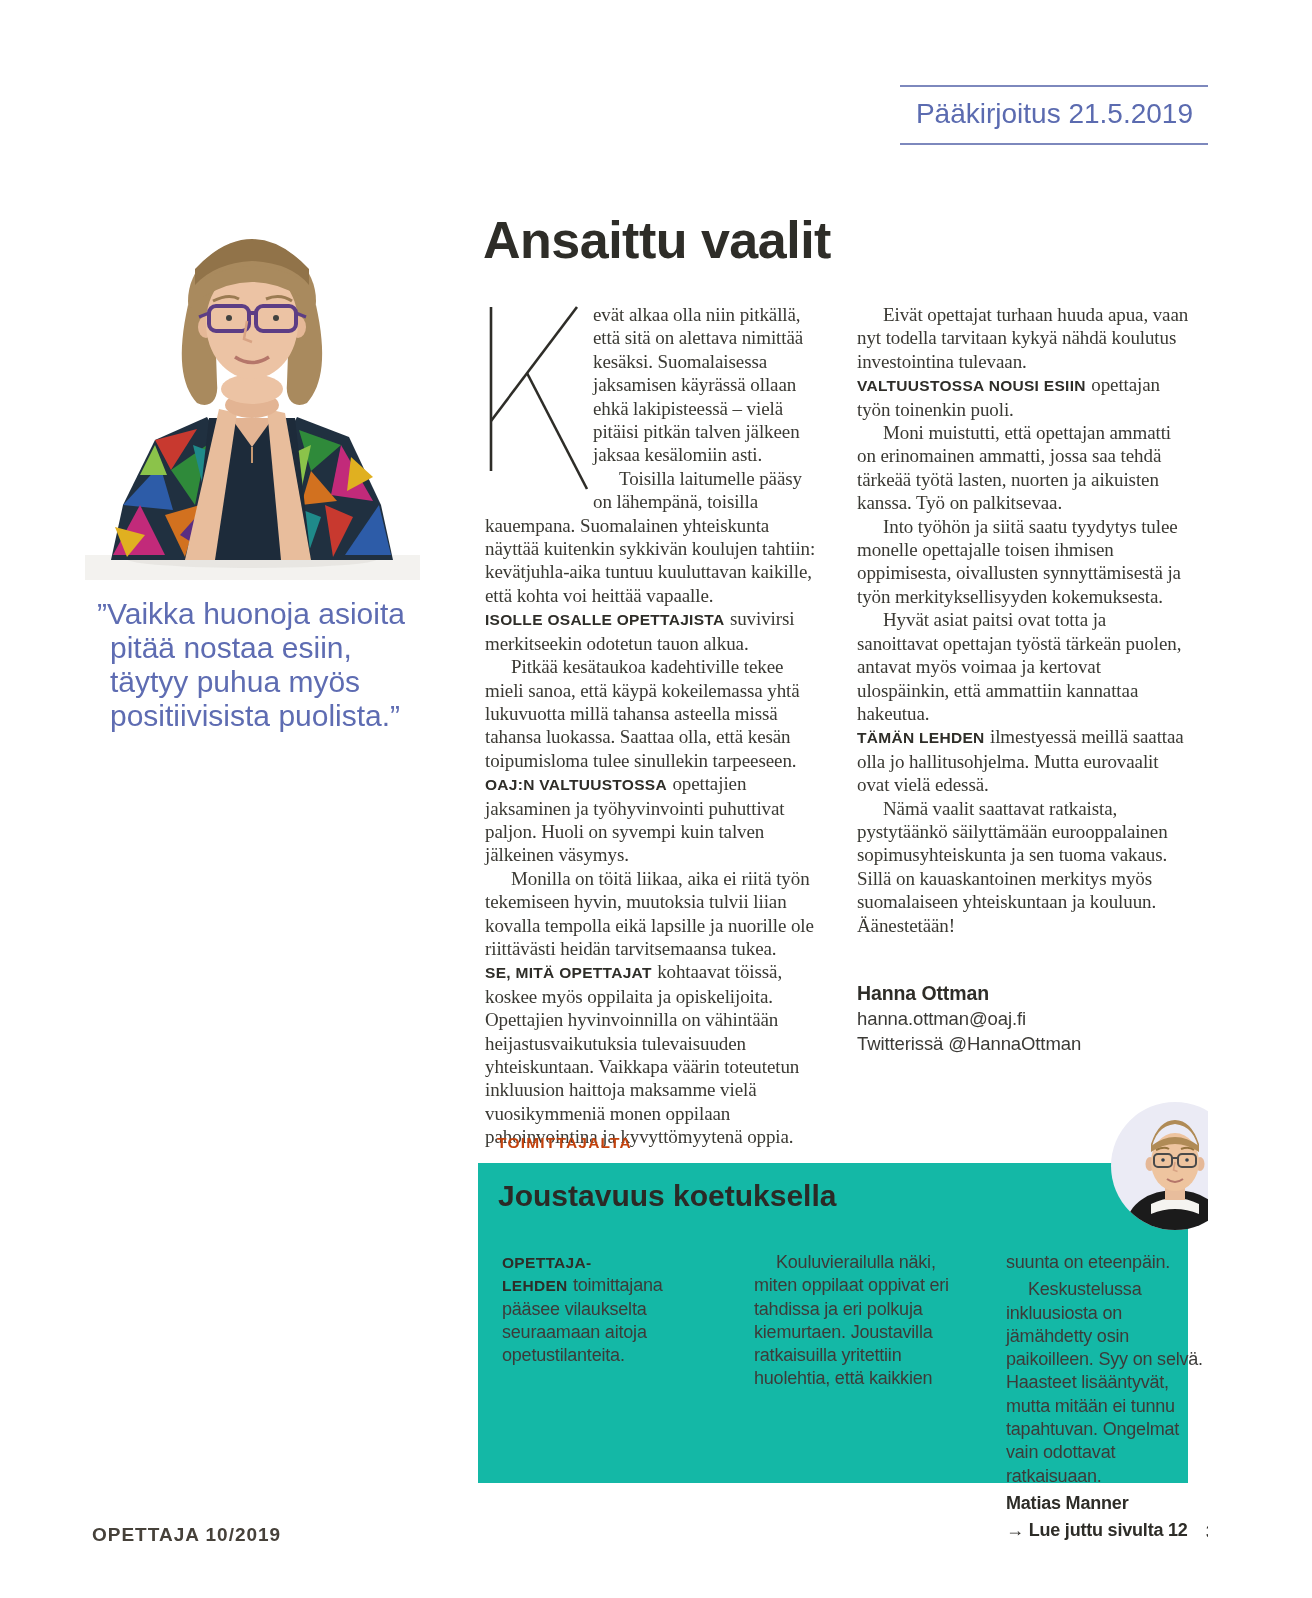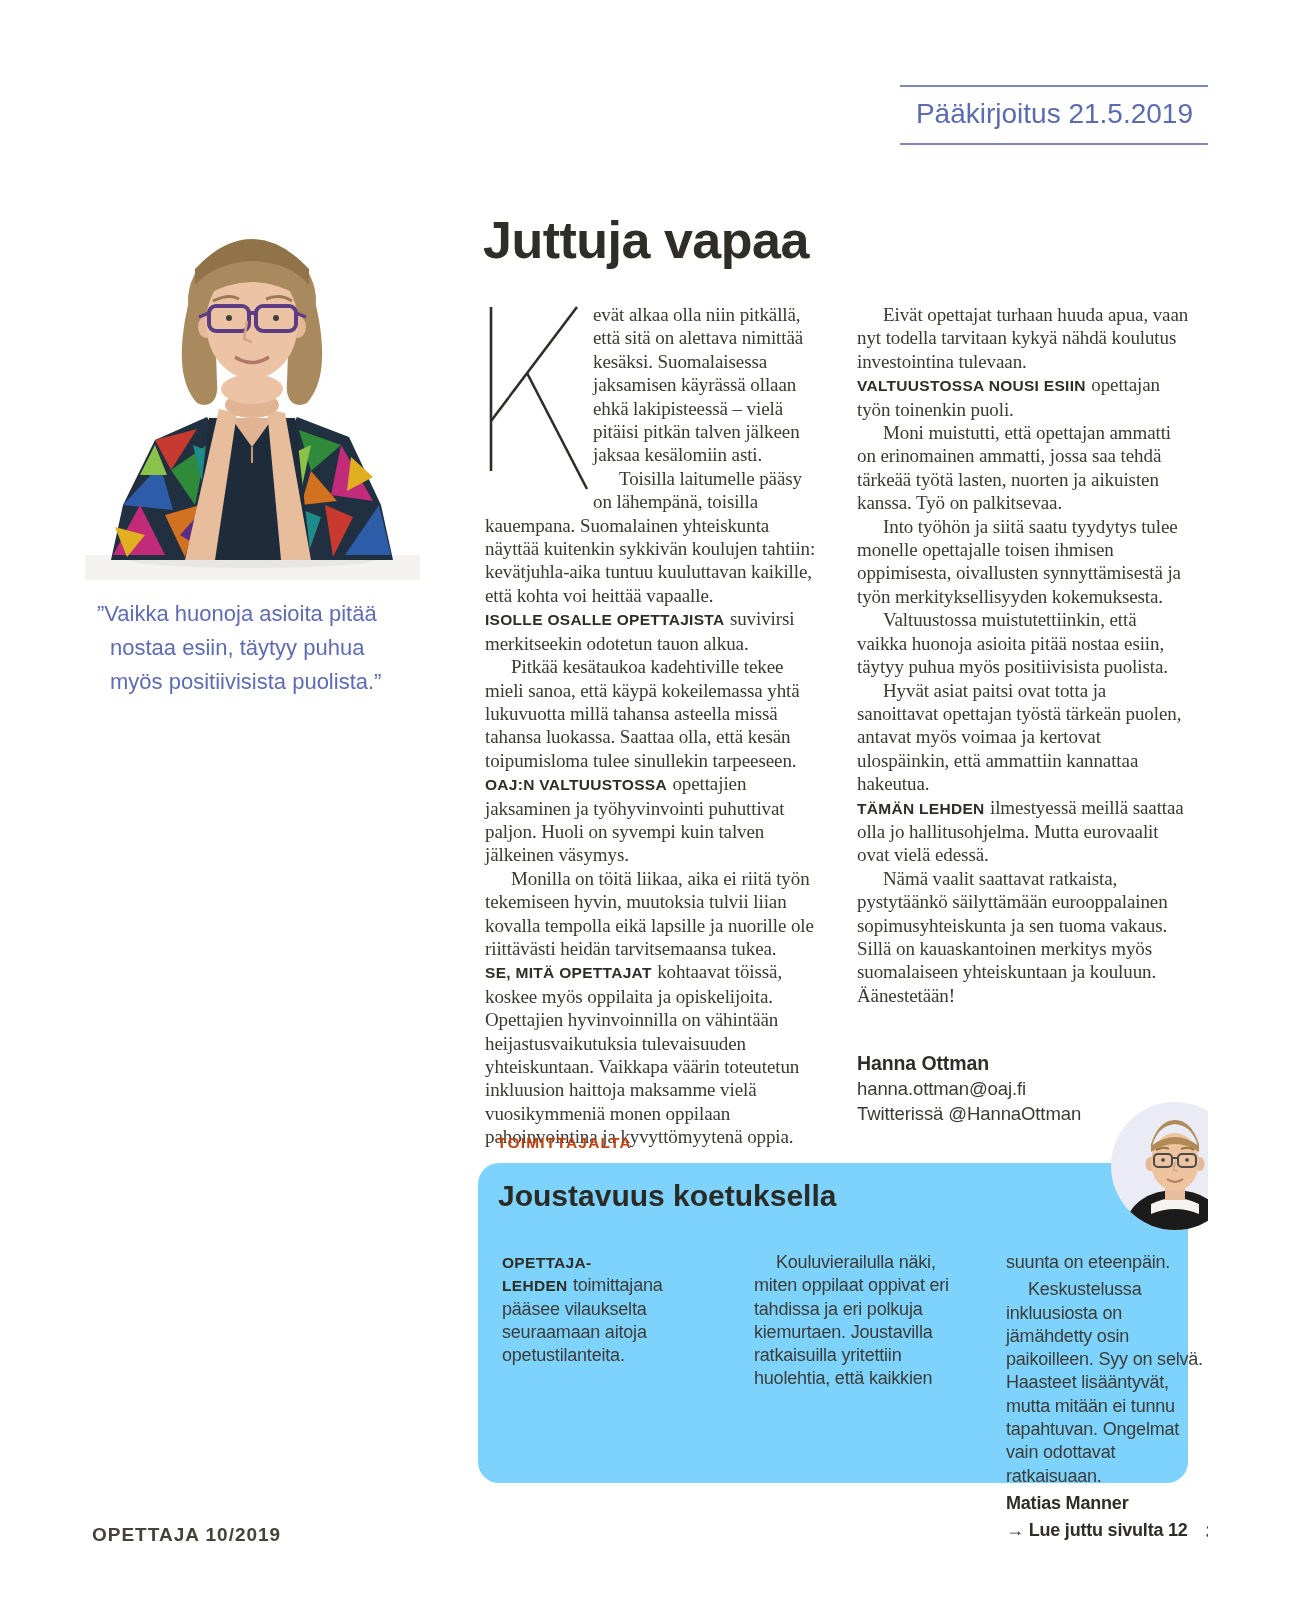--- a/index.html
+++ b/index.html
@@ -24,29 +24,29 @@
   .gap{margin-top:23px;}
   .lead{font-family:"Liberation Sans",sans-serif;font-weight:700;font-size:15.5px;
         letter-spacing:.3px;color:#2e2d28;padding-right:.35em;text-align:center;}
   .dropfloat{float:left;width:108px;height:188px;}
   
   .author{margin-top:44px;font-family:"Liberation Sans",sans-serif;font-size:18.5px;
           line-height:25px;color:#3b3a36;}
   .author .name{font-weight:700;font-size:19.5px;color:#2e2d28;}
   
   .quote{position:absolute;left:97px;top:597px;width:312px;
-         font-family:"Liberation Sans",sans-serif;font-size:22px;line-height:34px;
+         font-family:"Liberation Sans",sans-serif;font-size:30px;line-height:34px;
          color:#5e6cb2;padding-left:13px;text-indent:-13px;}
   
   .editor-photo{position:absolute;left:85px;top:205px;}
   
   .toim-label{position:absolute;left:497px;top:1134px;
               font-family:"Liberation Sans",sans-serif;font-weight:700;font-size:15.5px;
               letter-spacing:1.2px;color:#c2410c;}
-  .bottom-box{position:absolute;left:478px;top:1163px;width:710px;height:320px;background:#7dd3fc;border-radius:21px;}
+  .bottom-box{position:absolute;left:478px;top:1163px;width:710px;height:320px;background:#14b8a6;}
   .box-title{position:absolute;left:20px;top:16px;margin:0;
              font-family:"Liberation Sans",sans-serif;font-weight:700;font-size:30px;color:#2b2a26;}
   .box-cols{position:absolute;left:20px;top:84px;display:flex;gap:44px;}
   .bcol{width:208px;font-family:"Liberation Sans",sans-serif;font-size:18px;
         line-height:23.3px;color:#3c3b39;letter-spacing:-0.2px;}
   .bcol p{margin:4px;}
   .bcol .ind{text-indent:22px;}
   .sig{margin-top:23px;font-weight:700;color:#2e2d28;}
   .readmore{font-weight:700;color:#2e2d28;cursor:pointer;}
   .mugshot{position:absolute;left:1111px;top:1102px;}
@@ -120,21 +120,21 @@
     <line x1="124" y1="108" x2="114" y2="112" stroke="#5c3d85" stroke-width="3"></line>
     <line x1="211" y1="108" x2="221" y2="112" stroke="#5c3d85" stroke-width="3"></line>
     <circle cx="144" cy="113" r="3" fill="#41423f"></circle>
     <circle cx="191" cy="113" r="3" fill="#41423f"></circle>
     <path d="M162,116 l-3,18 8,3" stroke="#d8a384" stroke-width="2.5" fill="none"></path>
     <path d="M150,152 q17,11 34,0" stroke="#b5766a" stroke-width="3.5" fill="none"></path>
   </svg>
 
   <div class="quote">”Vaikka huonoja asioita pitää nostaa esiin, täytyy puhua myös positiivisista puolista.”</div>
 
-  <h1 class="title">Juttuja vapaa</h1>
+  <h1 class="title">Ansaittu vaalit</h1>
 
   <div class="col col1">
     <div class="dropfloat">
       <svg width="108" height="188" viewBox="0 0 108 188">
         <line x1="6" y1="4" x2="6" y2="168" stroke="#2e2d28" stroke-width="2.6"></line>
         <line x1="6" y1="118" x2="92" y2="4" stroke="#2e2d28" stroke-width="2.6"></line>
         <line x1="42" y1="70" x2="102" y2="186" stroke="#2e2d28" stroke-width="2.6"></line>
       </svg>
     </div>
     <p>evät alkaa olla niin pitkällä, että sitä on alettava nimittää kesäksi. Suomalaisessa jaksamisen käyrässä ollaan ehkä lakipisteessä – vielä pitäisi pitkän talven jälkeen jaksaa kesälomiin asti.</p>
@@ -144,21 +144,20 @@
     <p class="gap"><span class="lead">OAJ:N VALTUUSTOSSA</span><span>opettajien jaksaminen ja työhyvinvointi puhuttivat paljon. Huoli on syvempi kuin talven jälkeinen väsymys.</span></p>
     <p class="ind">Monilla on töitä liikaa, aika ei riitä työn tekemiseen hyvin, muutoksia tulvii liian kovalla tempolla eikä lapsille ja nuorille ole riittävästi heidän tarvitsemaansa tukea.</p>
     <p class="gap"><span class="lead">SE, MITÄ OPETTAJAT</span><span>kohtaavat töissä, koskee myös oppilaita ja opiskelijoita. Opettajien hyvinvoinnilla on vähintään heijastusvaikutuksia tulevaisuuden yhteiskuntaan. Vaikkapa väärin toteutetun inkluusion haittoja maksamme vielä vuosikymmeniä monen oppilaan pahoinvointina ja kyvyttömyytenä oppia.</span></p>
   </div>
 
   <div class="col col2">
     <p class="ind">Eivät opettajat turhaan huuda apua, vaan nyt todella tarvitaan kykyä nähdä koulutus investointina tulevaan.</p>
     <p class="gap"><span class="lead">VALTUUSTOSSA NOUSI ESIIN</span><span>opettajan työn toinenkin puoli.</span></p>
     <p class="ind">Moni muistutti, että opettajan ammatti on erinomainen ammatti, jossa saa tehdä tärkeää työtä lasten, nuorten ja aikuisten kanssa. Työ on palkitsevaa.</p>
     <p class="ind">Into työhön ja siitä saatu tyydytys tulee monelle opettajalle toisen ihmisen oppimisesta, oivallusten synnyttämisestä ja työn merkityksellisyyden kokemuksesta.</p>
-    <p class="ind">Valtuustossa muistutettiinkin, että vaikka huonoja asioita pitää nostaa esiin, täytyy puhua myös positiivisista puolista.</p>
     <p class="ind">Hyvät asiat paitsi ovat totta ja sanoittavat opettajan työstä tärkeän puolen, antavat myös voimaa ja kertovat ulospäinkin, että ammattiin kannattaa hakeutua.</p>
     <p class="gap"><span class="lead">TÄMÄN LEHDEN</span><span>ilmestyessä meillä saattaa olla jo hallitusohjelma. Mutta eurovaalit ovat vielä edessä.</span></p>
     <p class="ind">Nämä vaalit saattavat ratkaista, pystytäänkö säilyttämään eurooppalainen sopimusyhteiskunta ja sen tuoma vakaus. Sillä on kauaskantoinen merkitys myös suomalaiseen yhteiskuntaan ja kouluun. Äänestetään!</p>
     <div class="author">
       <div class="name">Hanna Ottman</div>
       <div>hanna.ottman@oaj.fi</div>
       <div>Twitterissä @HannaOttman</div>
     </div>
   </div>
 

